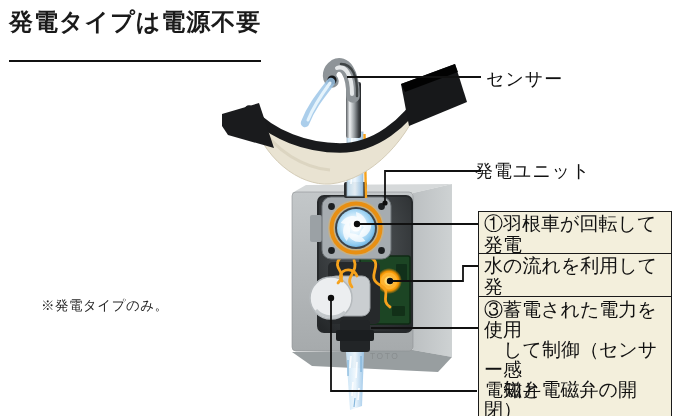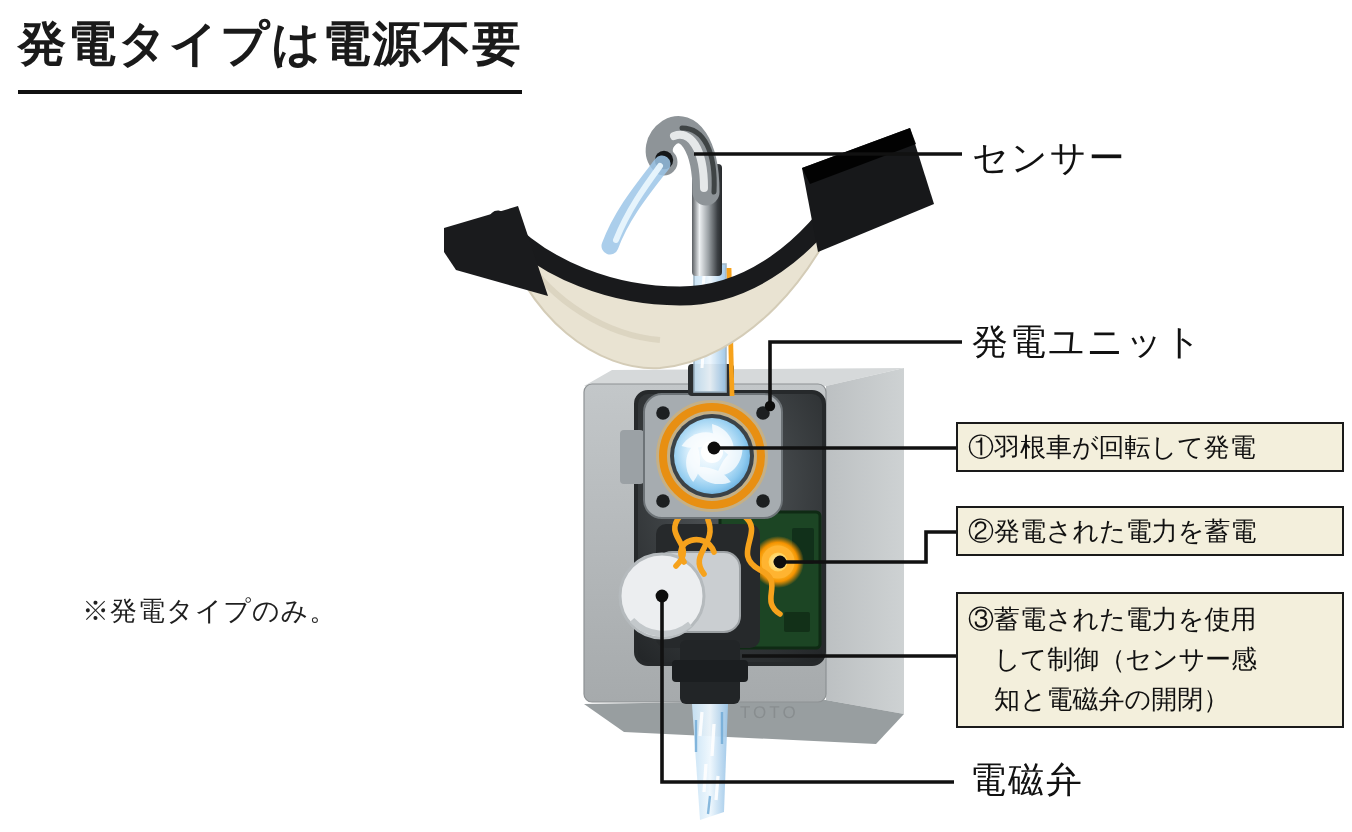--- a/index.html
+++ b/index.html
@@ -4,44 +4,44 @@
 <style>
   html,body { margin:0; padding:0; background:#ffffff; }
   .canvas {
     position:relative; width:676px; height:416px; background:#ffffff;
     font-family:"Liberation Sans", sans-serif; overflow:hidden;
     color:#1a1a1a;
   }
   .title {
     position:absolute; left:9px; top:6px; margin:0;
     font-size:24px; font-weight:bold; letter-spacing:1px;
-    border-bottom:2.5px solid #111; padding-bottom:7px;
+    border-bottom:2.5px solid #111; padding-bottom:22px;
     font-family:"Liberation Sans", sans-serif;
   }
   .paragraph {
     position:absolute; left:8px; top:58px; width:232px;
     font-size:19px; line-height:31.5px; letter-spacing:1.5px;
     white-space:pre-line; color:#1f1f1f;
   }
   .footnote {
     position:absolute; left:6px; top:297px;
     font-size:13.5px; letter-spacing:0.5px; color:#1f1f1f;margin-left:35px;
   }
   .illustration, .callouts { position:absolute; left:0; top:0; }
   .label {
     position:absolute; font-family:"Liberation Serif", serif;
     font-size:18px; color:#111; letter-spacing:1px; white-space:nowrap;
   }
   .label-sensor   { left:486px; top:67px; }
-  .label-genunit  { left:486px; top:159px; }
+  .label-genunit  { left:475px; top:159px; }
   .label-valve    { left:485px; top:378px; }
   .stepbox {
     position:absolute; left:478px; width:182px;
     background:#f3efdc; border:1px solid #1a1a1a;
-    font-family:"Liberation Serif", serif; font-size:13px; color:#111;
+    font-family:"Liberation Serif", serif; font-size:19px; color:#111;
     padding:1px 5px; line-height:21px; white-space:pre-line;
   }
   .step1 { top:211px; }
   .step2 { top:253px; }
   .step3 { top:296px; line-height:20px; padding:3px 5px; }
 </style>
 </head>
 <body>
 
 <div class="canvas">
@@ -225,19 +225,19 @@
       <circle cx="385" cy="203" r="2.6"></circle>
       <circle cx="357" cy="224" r="3.2"></circle>
       <circle cx="390" cy="281" r="3.2"></circle>
       <circle cx="331" cy="298" r="3.2"></circle>
     </g>
   </svg>
 
   <div class="label label-sensor">センサー</div>
   <div class="label label-genunit">発電ユニット</div>
   <div class="stepbox step1">①羽根車が回転して発電</div>
-  <div class="stepbox step2">②発電された電力を蓄電</div>
+  <div class="stepbox step2">水の流れを利用して発</div>
   <div class="stepbox step3">③蓄電された電力を使用
 　して制御（センサー感
 　知と電磁弁の開閉）</div>
   <div class="label label-valve">電磁弁</div>
 
 </div>
 
 </body></html>

